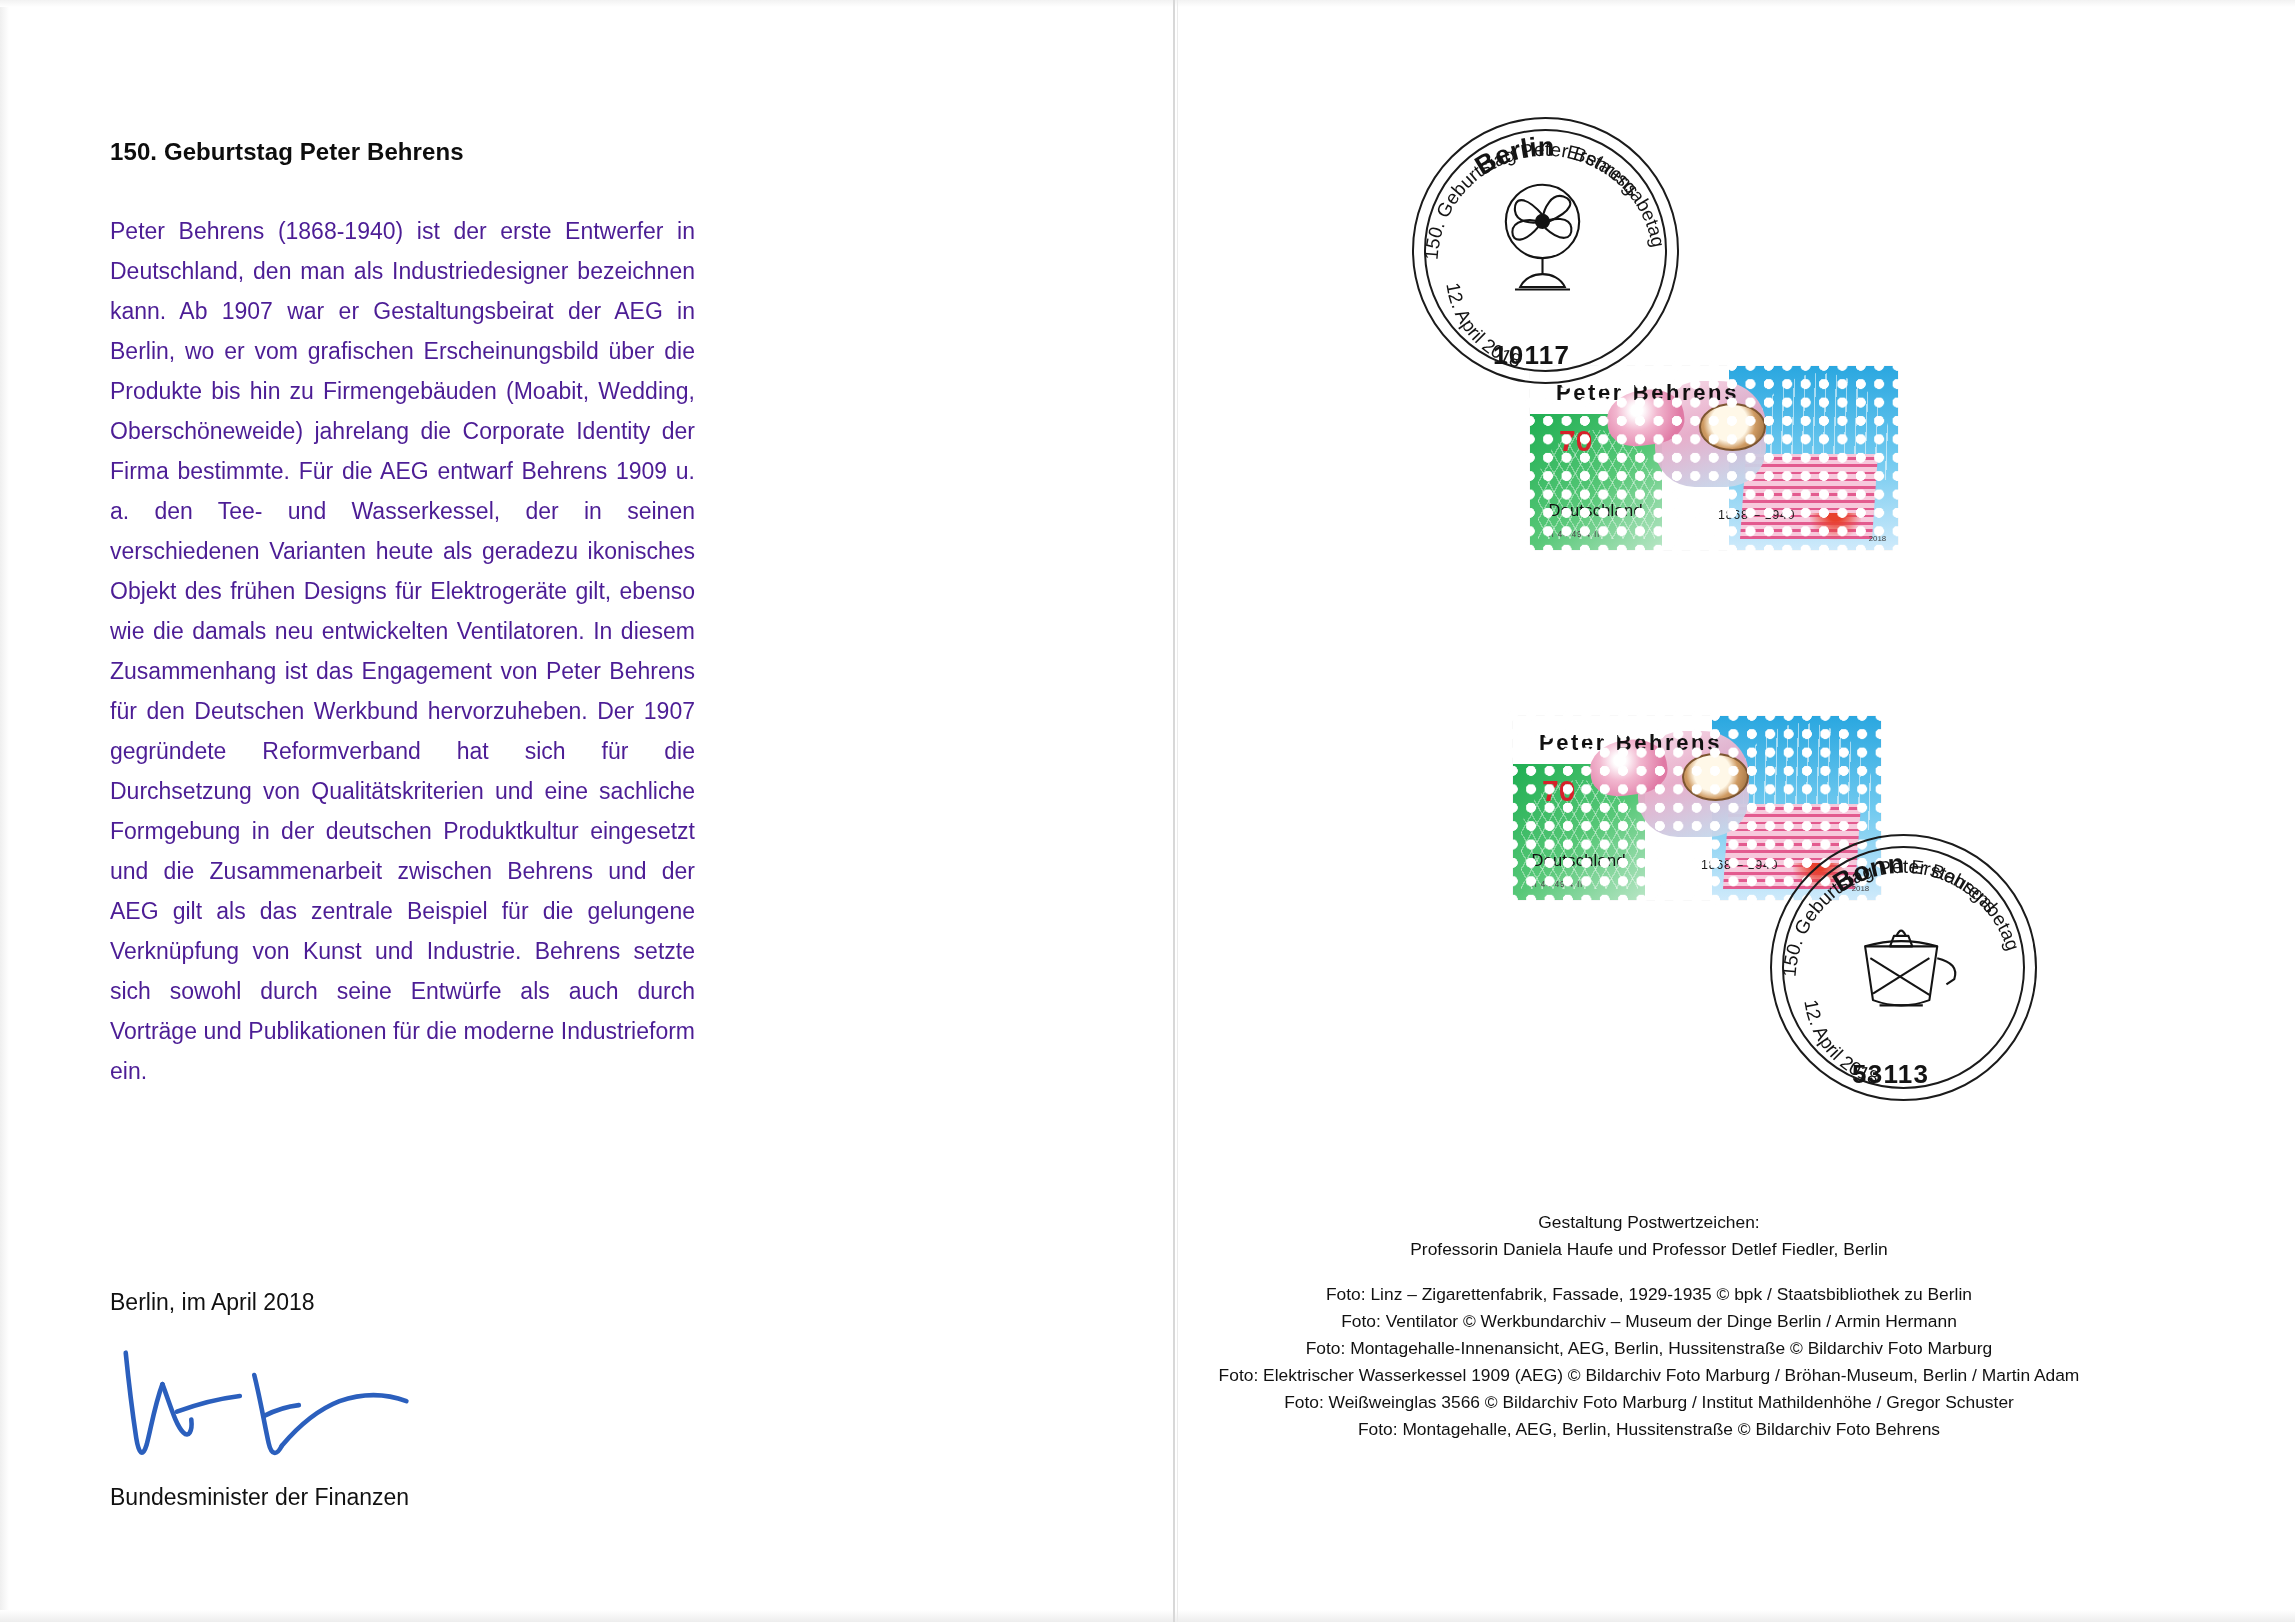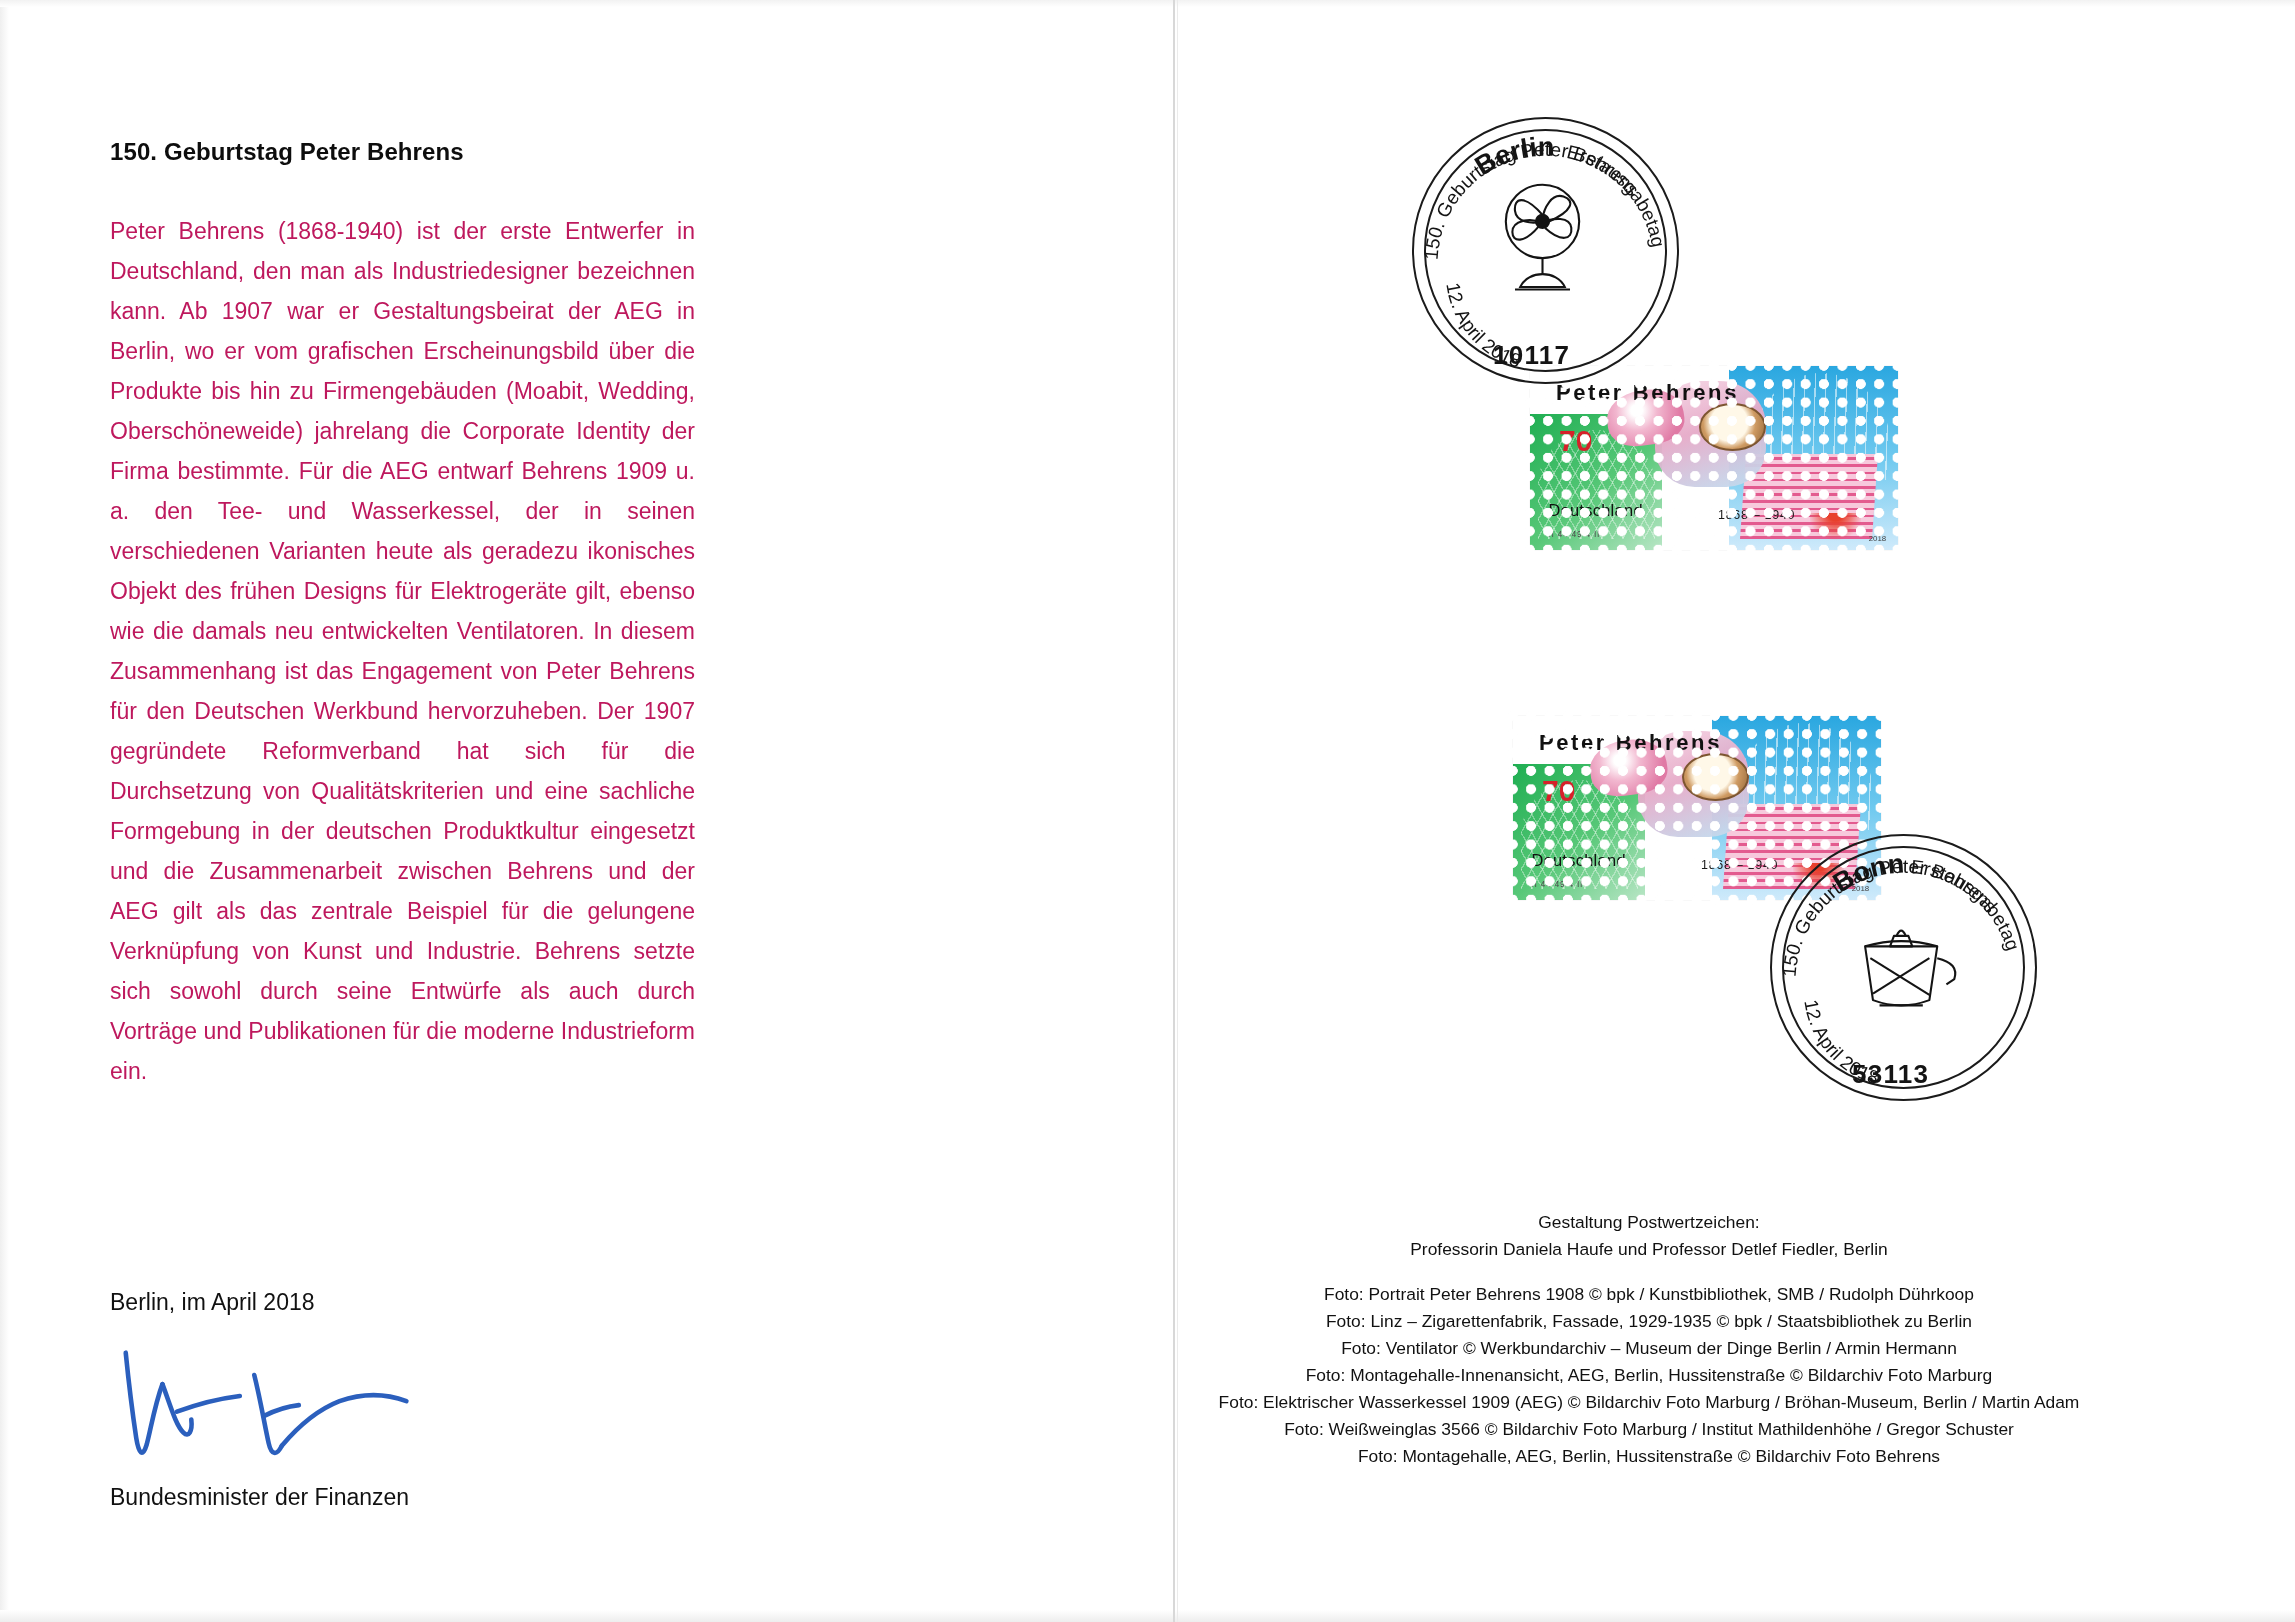--- a/index.html
+++ b/index.html
@@ -71,21 +71,21 @@
   }
   .body-text {
     position: absolute;
     left: 110px;
     top: 211px;
     width: 585px;
     font-size: 23px;
     line-height: 40px;
     text-align: justify;
     text-justify: inter-word;
-    color: #be185d;
+    color: #4c1d95;
   }
   .place-date {
     position: absolute;
     left: 110px;
     top: 1289px;
     font-size: 23px;
     color: #111;
   }
   .signature {
     position: absolute;
@@ -457,21 +457,20 @@
         </g>
       </svg>
 
       <div class="plz" style="left:80px; top:192px;">53113</div>
     </div>
 
     <div class="credits">
       <div class="head">Gestaltung Postwertzeichen:</div>
       <div>Professorin Daniela Haufe und Professor Detlef Fiedler, Berlin</div>
       <div class="block-gap"></div>
-      <div>Foto: Portrait Peter Behrens 1908 © bpk / Kunstbibliothek, SMB / Rudolph Dührkoop</div>
       <div>Foto: Linz – Zigarettenfabrik, Fassade, 1929-1935 © bpk / Staatsbibliothek zu Berlin</div>
       <div>Foto: Ventilator © Werkbundarchiv – Museum der Dinge Berlin / Armin Hermann</div>
       <div>Foto: Montagehalle-Innenansicht, AEG, Berlin, Hussitenstraße © Bildarchiv Foto Marburg</div>
       <div>Foto: Elektrischer Wasserkessel 1909 (AEG) © Bildarchiv Foto Marburg / Bröhan-Museum, Berlin / Martin Adam</div>
       <div>Foto: Weißweinglas 3566 © Bildarchiv Foto Marburg / Institut Mathildenhöhe / Gregor Schuster</div>
       <div>Foto: Montagehalle, AEG, Berlin, Hussitenstraße © Bildarchiv Foto Behrens</div>
       <div class="block-gap"></div>
     </div>
 
   </div>

